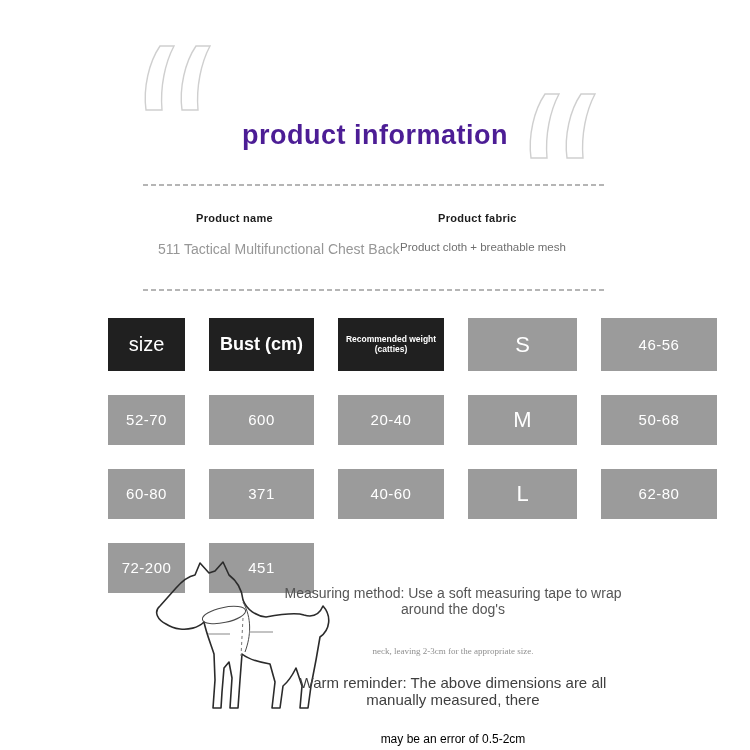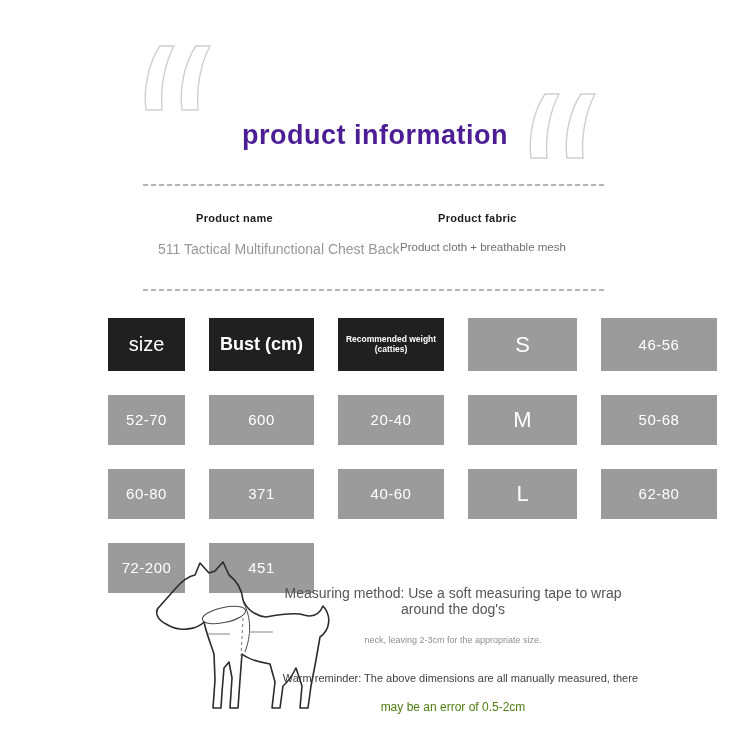--- a/index.html
+++ b/index.html
@@ -64,23 +64,23 @@
   .d-size{font-size:22px;}
   .d-num{font-size:15px;letter-spacing:0.5px;font-weight:400;}
   
   .dog{position:absolute;left:142px;top:560px;}
   .notes{
     position:absolute;
     left:268px;top:585px;width:370px;
     text-align:center;
   }
   .note-l1{font-size:14px;color:#555555;}
-  .note-l2{font-size:9px;color:#8f8f8f;margin-top:18px;}
-  .note-l3{font-size:11px;color:#3f3f3f;margin-top:27px;text-align:right;}
-  .note-l4{font-size:12px;color:#4d7c0f;margin-top:16px;}
+  .note-l2{font-size:9px;color:#8f8f8f;margin-top:29px;font-family:Liberation Serif, serif;}
+  .note-l3{font-size:15px;color:#3f3f3f;margin-top:18px;}
+  .note-l4{font-size:12px;color:#000000;margin-top:24px;}
 </style>
 </head>
 <body>
 
 <div class="page">
 
   <div class="quote" style="left:142px;top:45px;">
     <svg width="82" height="66" viewBox="0 0 82 66">
       <path d="M4,65 C1,43 7,17 18,1 L32,1 C23,18 18,42 20,65 Z" fill="#ffffff" stroke="#cfcfcf" stroke-width="1.4"></path>
       <path d="M40,65 C37,43 43,17 54,1 L68,1 C59,18 54,42 56,65 Z" fill="#ffffff" stroke="#cfcfcf" stroke-width="1.4"></path>

